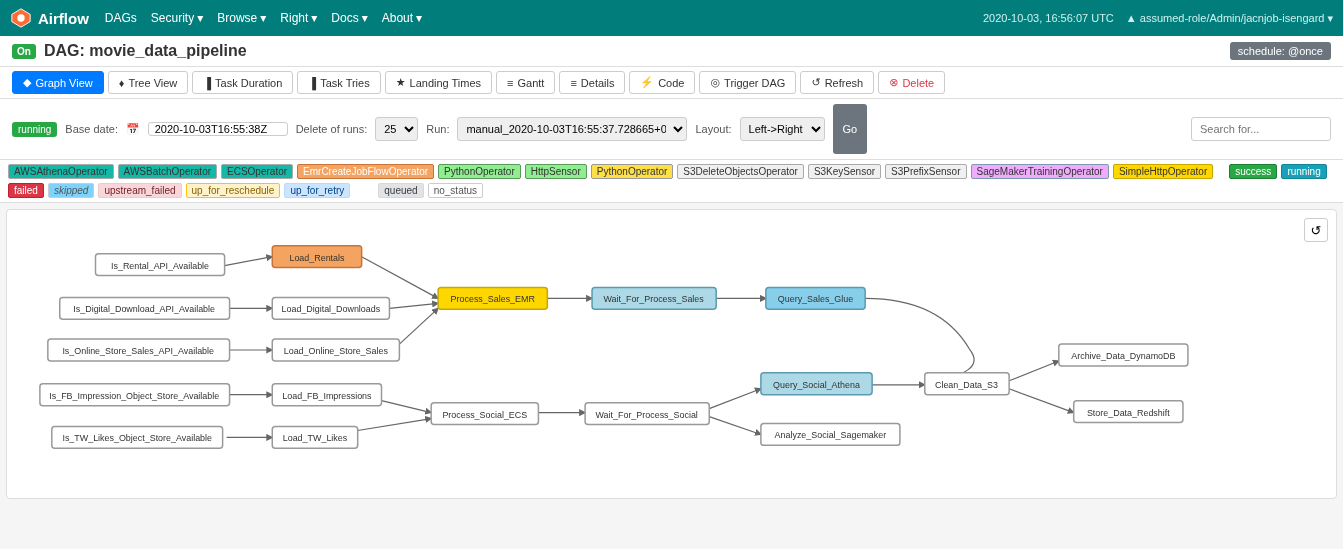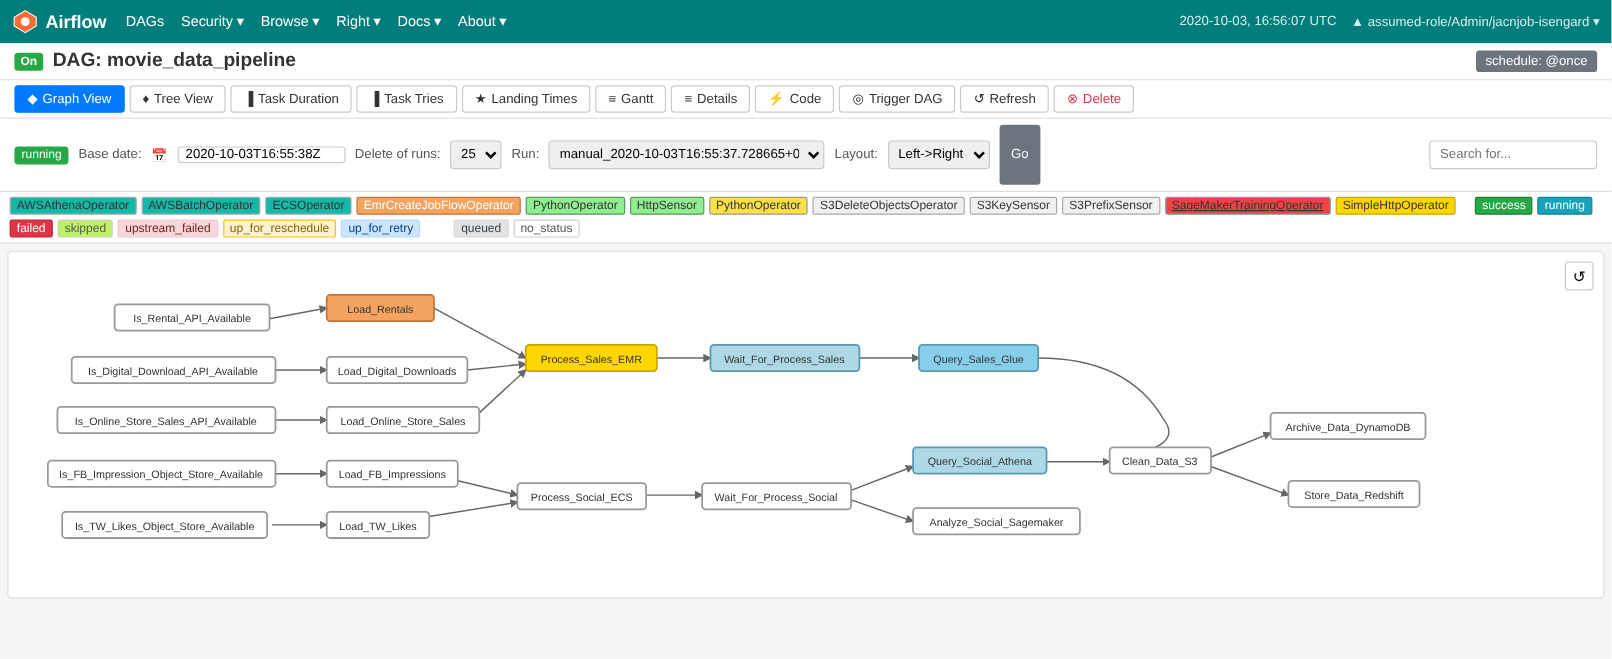--- a/index.html
+++ b/index.html
@@ -120,26 +120,26 @@
       border-radius: 2px;
       border: 1px solid transparent;
       cursor: pointer;
       white-space: nowrap;
     }
     .op-aws { background: #14b8a6; border-color: #aaa; color: #333; }
     .op-emr { background: #f4a460; border-color: #c8733a; color: #fff; }
     .op-http { background: #90ee90; border-color: #5a9a5a; color: #333; }
     .op-python { background: #fde047; border-color: #999; color: #333; }
     .op-s3 { background: #f0f0f0; border-color: #aaa; color: #333; }
-    .op-sage { background: #ef4444; border-color: #7a9ab0; color: #333; text-decoration: underline; }
+    .op-sage { background: #f0abfc; border-color: #7a9ab0; color: #333; }
     .op-simple { background: #ffd700; border-color: #c8a800; color: #333; }
     .status-success { background: #28a745; color: white; border-color: #1e7e34; }
     .status-running { background: #17a2b8; color: white; border-color: #138496; }
     .status-failed { background: #dc3545; color: white; border-color: #bd2130; }
-    .status-skipped { background: #bef264; color: #555; border-color: #ccc; }
+    .status-skipped { background: #7dd3fc; color: #555; border-color: #ccc; font-style: italic; }
     .status-upstream { background: #f8d7da; color: #721c24; border-color: #f5c6cb; }
     .status-reschedule { background: #fff3cd; color: #856404; border-color: #ffc107; }
     .status-retry { background: #cce5ff; color: #004085; border-color: #b8daff; }
     .status-queued { background: #e2e3e5; color: #383d41; border-color: #d6d8db; margin-left: 24px; }
     .status-nostatus { background: white; color: #555; border-color: #ccc; }
 
     
     .graph-area {
       background: white;
       margin: 6px;

